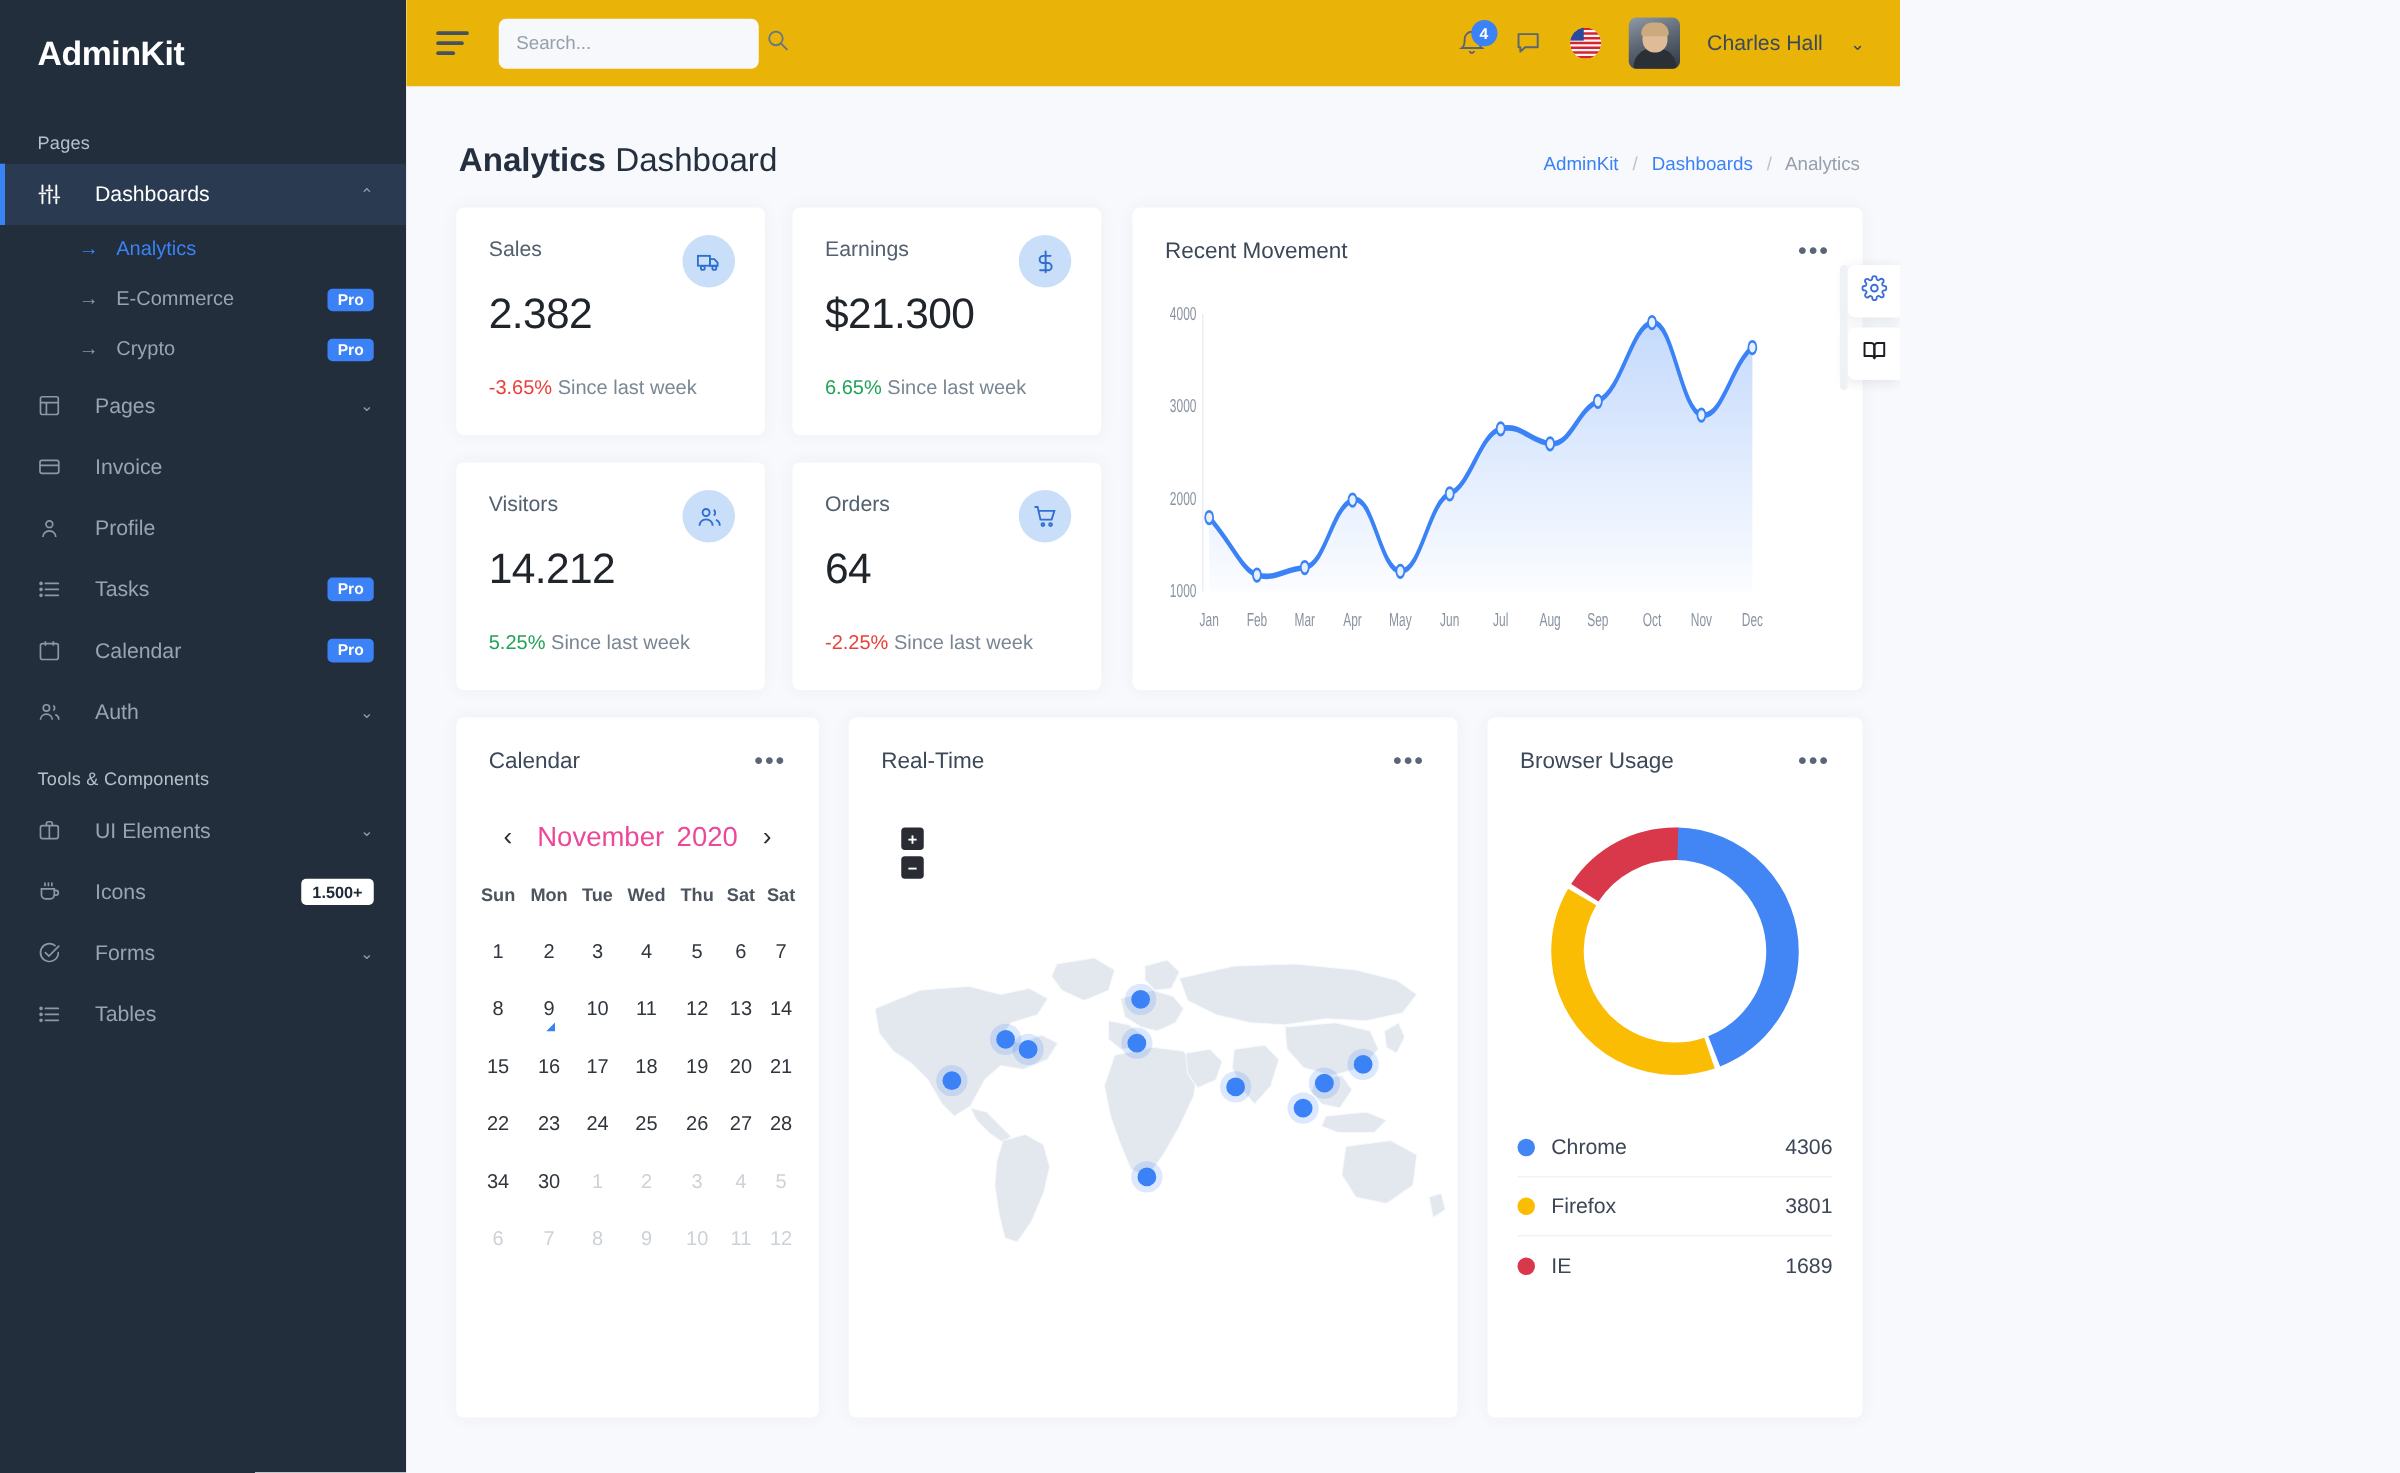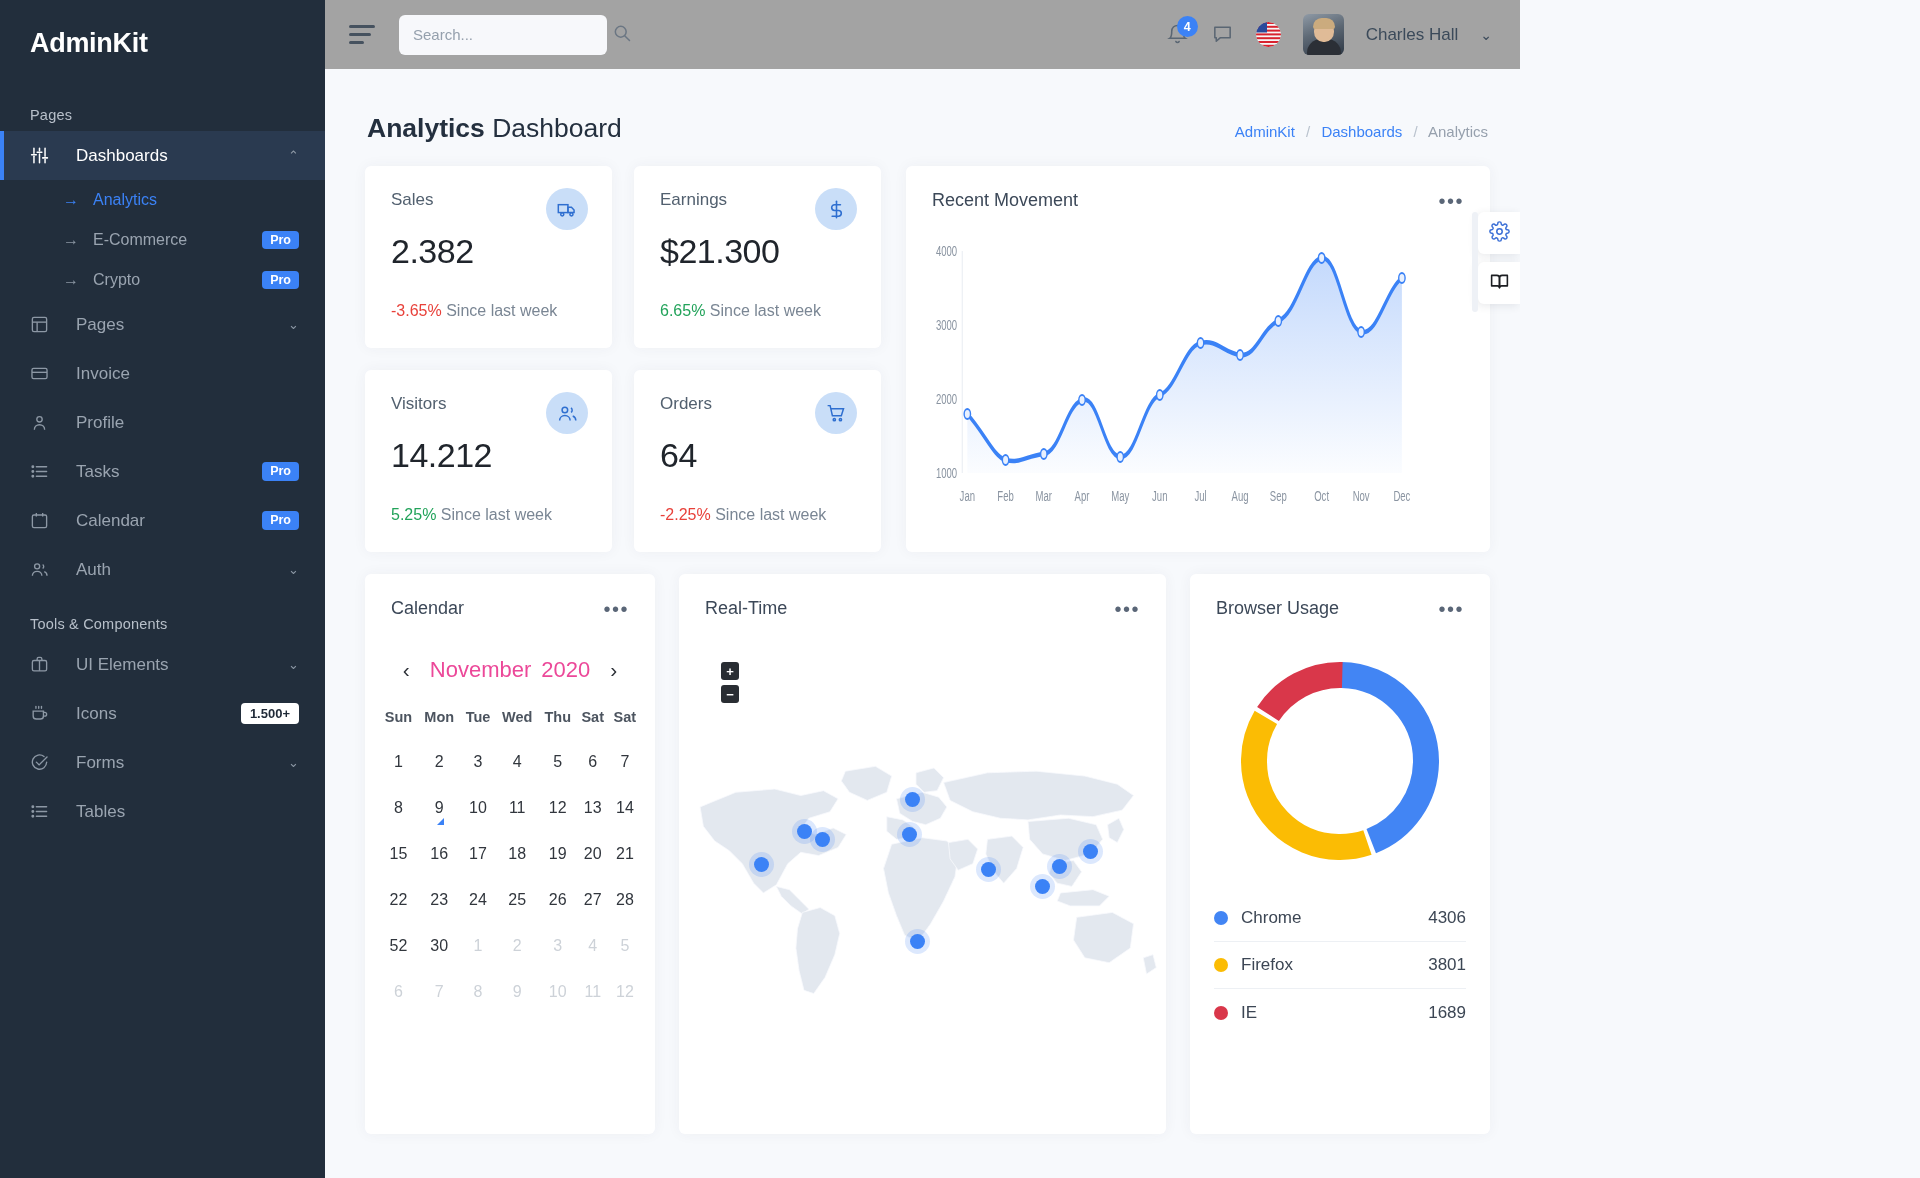--- a/index.html
+++ b/index.html
@@ -55,21 +55,21 @@
   .badge-count {
     background: #fff; color: #1f2937; font-size: 13px; font-weight: bold;
     border-radius: 4px; padding: 4px 9px; line-height: 1;
   }
   .chev { color: #8c97a4; font-size: 13px; }
 
   
   .main { flex: 1; height: 1178px; background: #f7f9fc; overflow: hidden; position: relative; }
 
   .navbar {
-    height: 69px; background: #a3a3a3; display: flex; align-items: center;
+    height: 69px; background: #eab308; display: flex; align-items: center;
     padding: 0 28px 0 24px;
   }
   .hamburger { width: 28px; display:flex; flex-direction:column; gap:5px; cursor:pointer; margin-right: 22px; }
   .hamburger i { height: 3px; background: #46525f; border-radius: 2px; display:block; }
   .hamburger i:nth-child(1){ width: 26px; }
   .hamburger i:nth-child(2){ width: 22px; }
   .hamburger i:nth-child(3){ width: 15px; }
   .search {
     width: 208px; height: 40px; background: #f7f8fb; border-radius: 6px;
     display: flex; align-items: center; padding: 0 12px 0 14px;
@@ -645,21 +645,21 @@
                   <tr>
                     <td>22</td>
                     <td>23</td>
                     <td>24</td>
                     <td>25</td>
                     <td>26</td>
                     <td>27</td>
                     <td>28</td>
                   </tr>
                   <tr>
-                    <td>52</td>
+                    <td>34</td>
                     <td>30</td>
                     <td class="mute">1</td>
                     <td class="mute">2</td>
                     <td class="mute">3</td>
                     <td class="mute">4</td>
                     <td class="mute">5</td>
                   </tr>
                   <tr>
                     <td class="mute">6</td>
                     <td class="mute">7</td>

